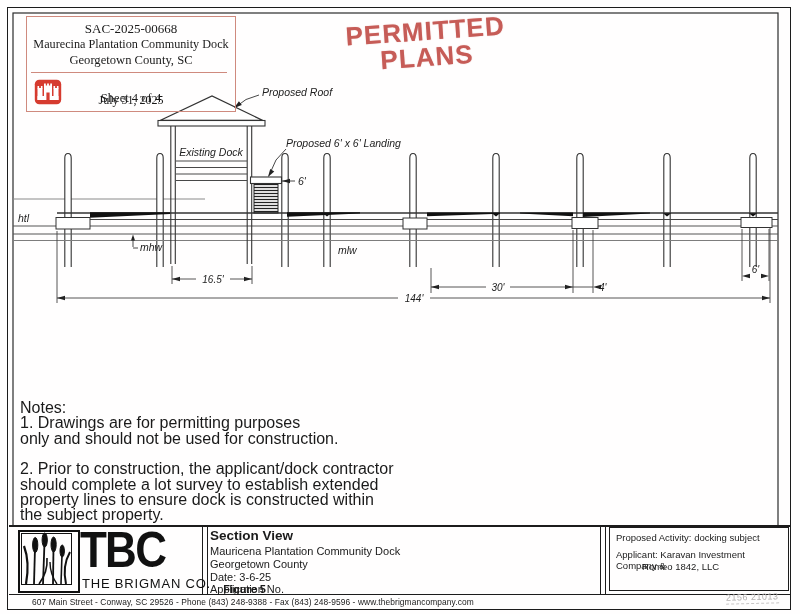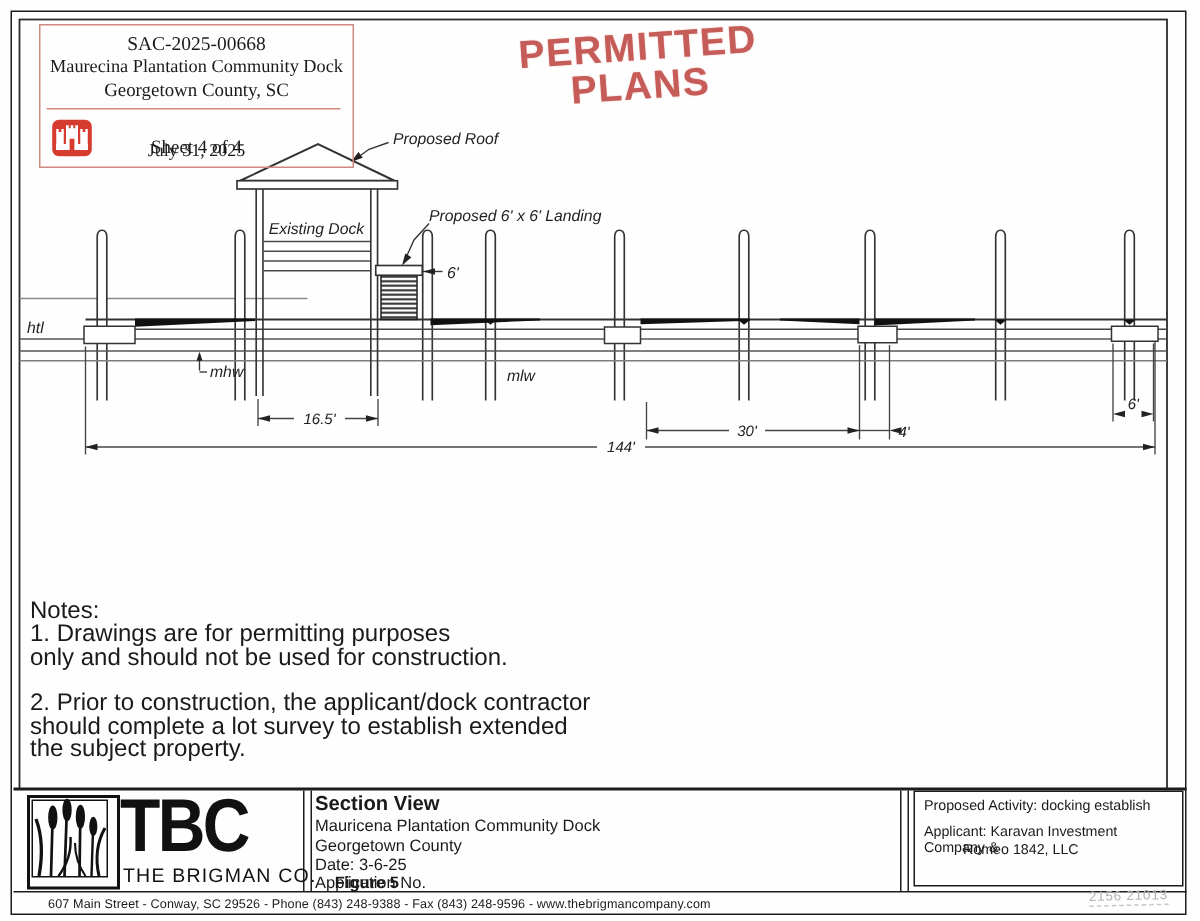--- a/index.html
+++ b/index.html
@@ -222,20 +222,21 @@
     <div>PLANS</div>
   </div>
 
   <div class="abs" id="notes">
     <div>Notes:</div>
     <div>1. Drawings are for permitting purposes</div>
     <div>only and should not be used for construction.</div>
     <div class="sp"></div>
     <div>2. Prior to construction, the applicant/dock contractor</div>
     <div>should complete a lot survey to establish extended</div>
+    <div>property lines to ensure dock is constructed within</div>
     <div>the subject property.</div>
   </div>
 
   <div class="abs hline" style="left:9px;top:525px;width:782px;height:1.6px;"></div>
   <div class="abs hline" style="left:9px;top:594px;width:782px;height:1.4px;"></div>
   <div class="abs vsep" style="left:202px;top:527px;height:67px;"></div>
   <div class="abs vsep" style="left:600px;top:527px;height:67px;"></div>
 
   <div class="abs" id="logo-box">
     <svg width="53" height="54" viewBox="0 0 53 54">
@@ -262,21 +263,21 @@
   <div class="abs" id="tb-center">
     <div class="row" id="view-title">Section View</div>
     <div class="row" id="tb-project">Mauricena Plantation Community Dock</div>
     <div class="row" id="tb-county">Georgetown County</div>
     <div class="row" id="tb-date">Date: 3-6-25</div>
     <div class="row" id="tb-app">Application No.</div>
     <div class="row" id="tb-figure">Figure 5</div>
   </div>
 
   <div class="abs" id="tb-right">
-    <div class="r1">Proposed Activity: docking establish</div>
+    <div class="r1">Proposed Activity: docking subject</div>
     <div class="r2">Applicant: Karavan Investment Company &amp;</div>
     <div class="r3">Romeo 1842, LLC</div>
   </div>
 
   <div class="abs" id="footer-text">607 Main Street - Conway, SC 29526 - Phone (843) 248-9388 - Fax (843) 248-9596 - www.thebrigmancompany.com</div>
   <div class="abs" id="fax-code">2156 21013</div>
 
 </div>
 
 </body></html>

